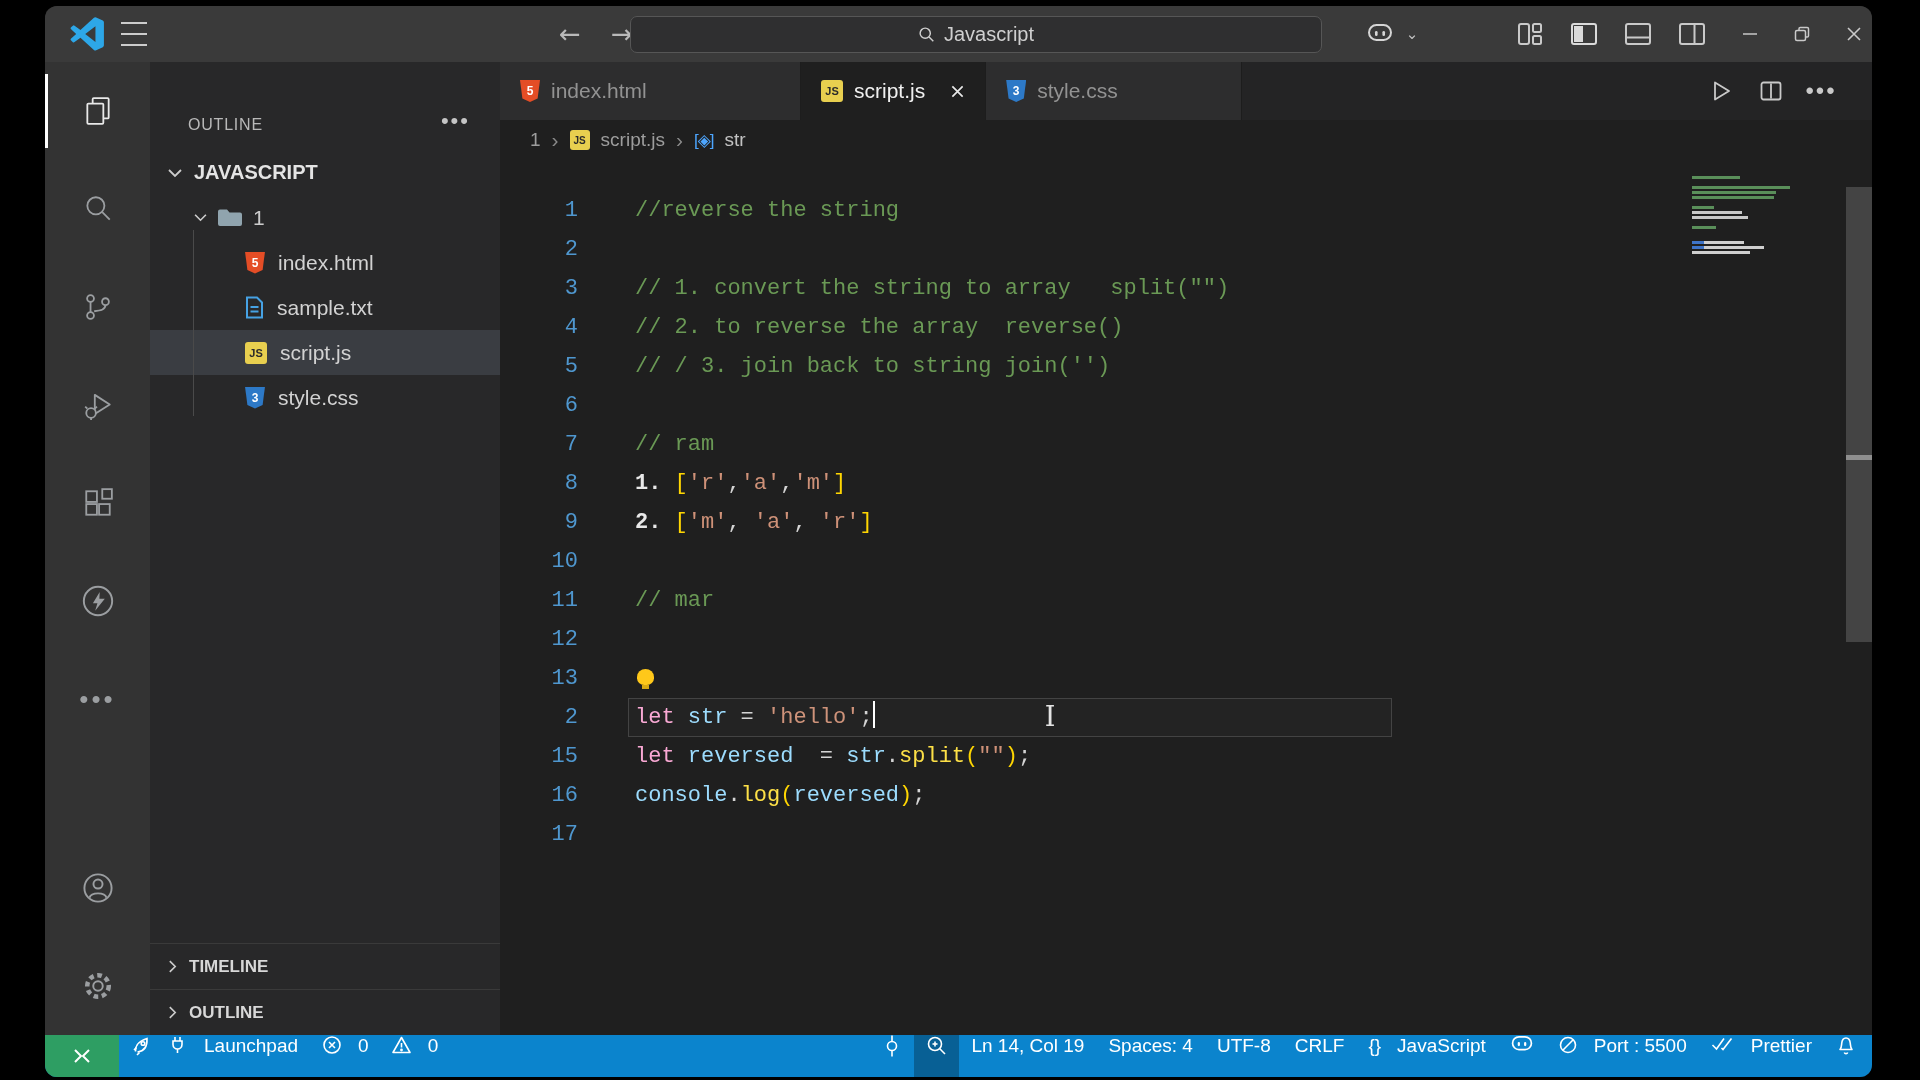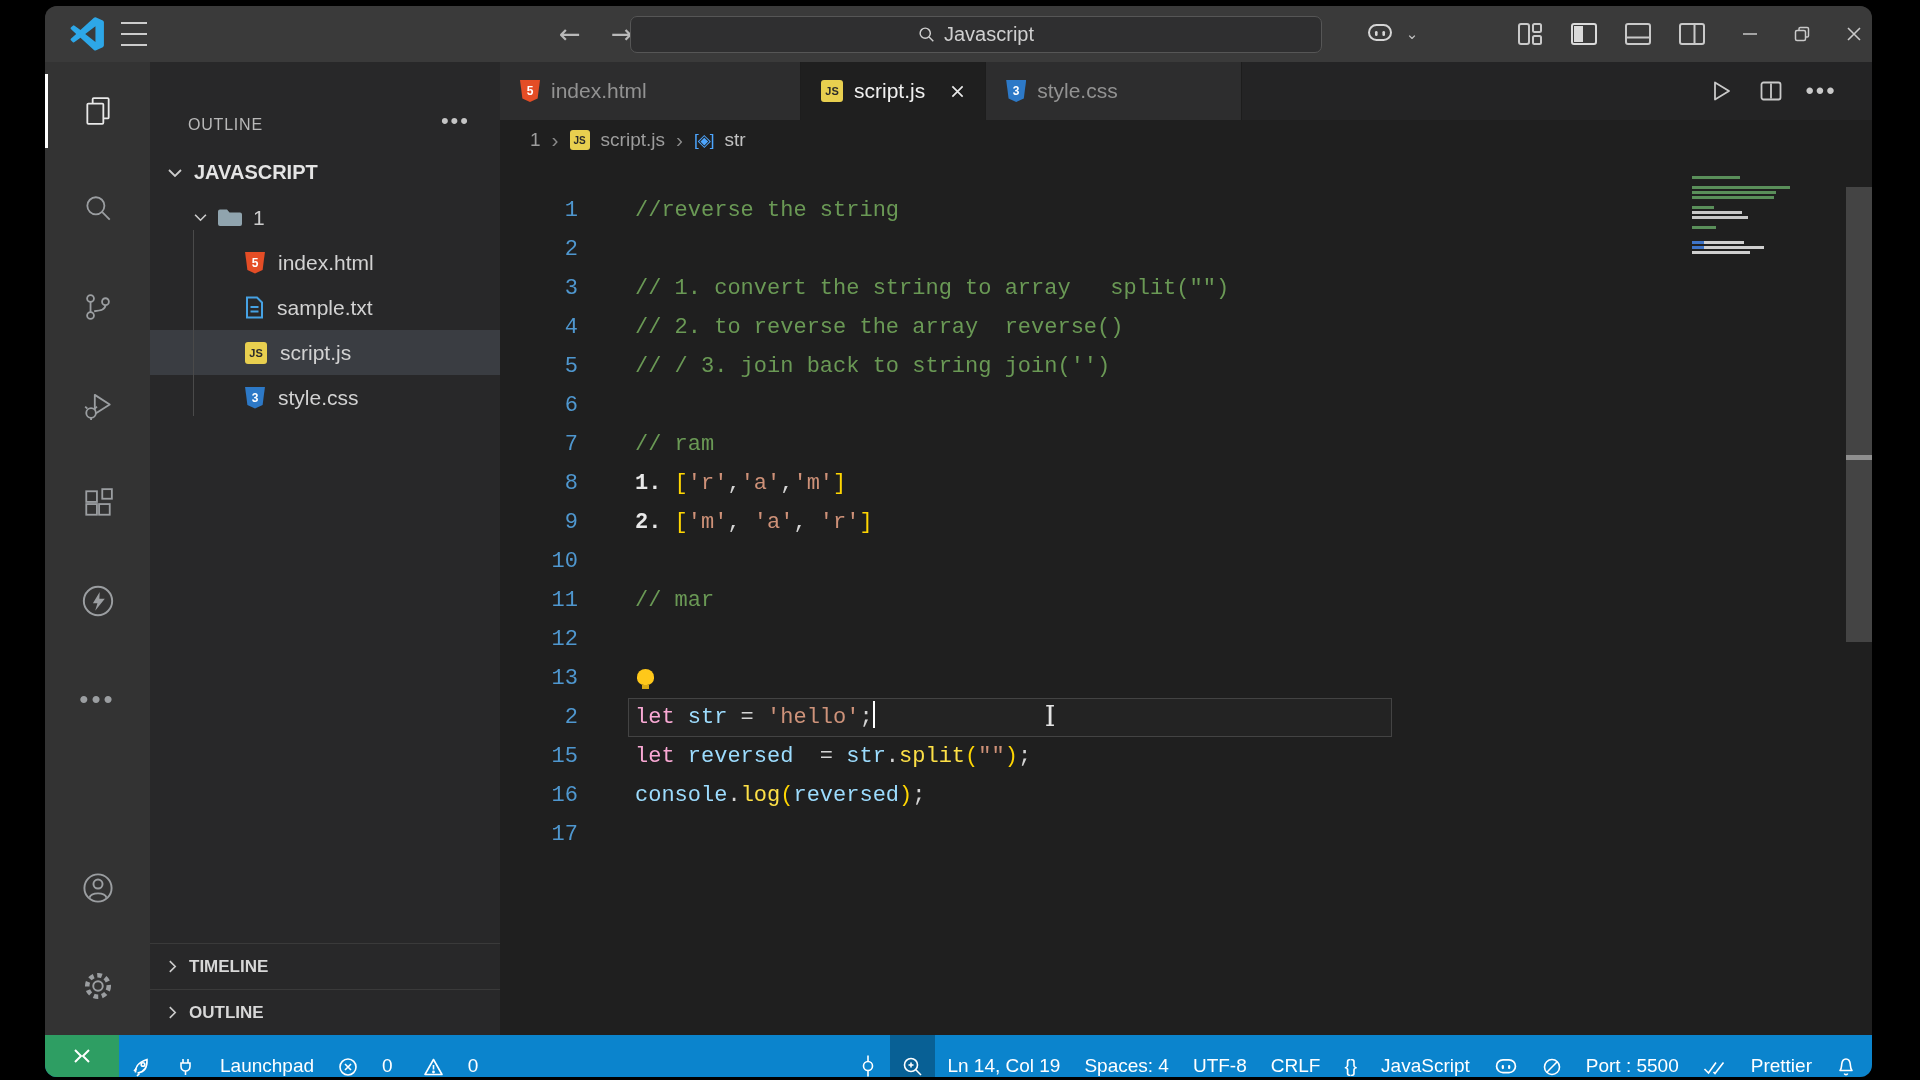--- a/index.html
+++ b/index.html
@@ -90,21 +90,21 @@
   
   .minimap{position:absolute;top:16px;right:80px;width:100px;}
   .mrow{height:5px;}
   .mbar{display:inline-block;height:3px;vertical-align:top;}
   .vscroll{position:absolute;right:0;top:27px;width:26px;height:455px;background:rgba(118,118,118,.42);cursor:pointer;}
   .vband{position:absolute;right:0;top:295px;width:26px;height:5px;background:rgba(205,205,205,.55);}
 
   
   .statusbar{height:42px;flex:0 0 42px;background:#0b84cd;display:flex;align-items:stretch;color:#ffffff;font-size:19px;}
   .sb-remote{width:74px;background:#2e9e63;display:flex;align-items:center;justify-content:center;cursor:pointer;}
-  .sb-item{display:flex;align-items:flex-end;gap:24px;padding:0 12px;cursor:pointer;white-space:nowrap;}
+  .sb-item{display:flex;align-items:flex-start;gap:16px;padding:0 12px;cursor:pointer;white-space:nowrap;}
   .sb-item svg{stroke:#ffffff;fill:none;stroke-width:1.6;}
   .sb-right{margin-left:auto;display:flex;align-items:stretch;}
   .sb-zoom{background:rgba(0,0,0,.27);}
 </style>
 </head>
 <body>
 
 <div class="stage">
 <div class="window">
 

